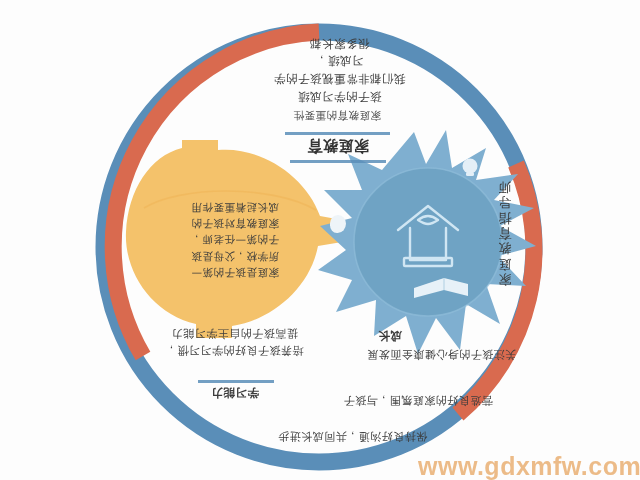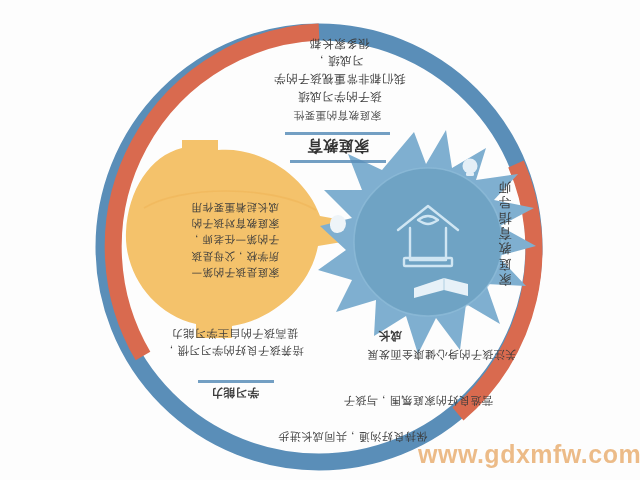--- a/index.html
+++ b/index.html
@@ -157,21 +157,21 @@
   }
   #right-vert span {
     display: block;
     transform: rotate(180deg);
   }
 
   
   #watermark {
     position: absolute;
     left: 418px;
-    top: 440px;
+    top: 452px;
     font-size: 25px;
     font-weight: bold;
     color: #e6a35c;
     opacity: .72;
     letter-spacing: .5px;
     white-space: nowrap;
   }
 </style>
 </head>
 <body>

